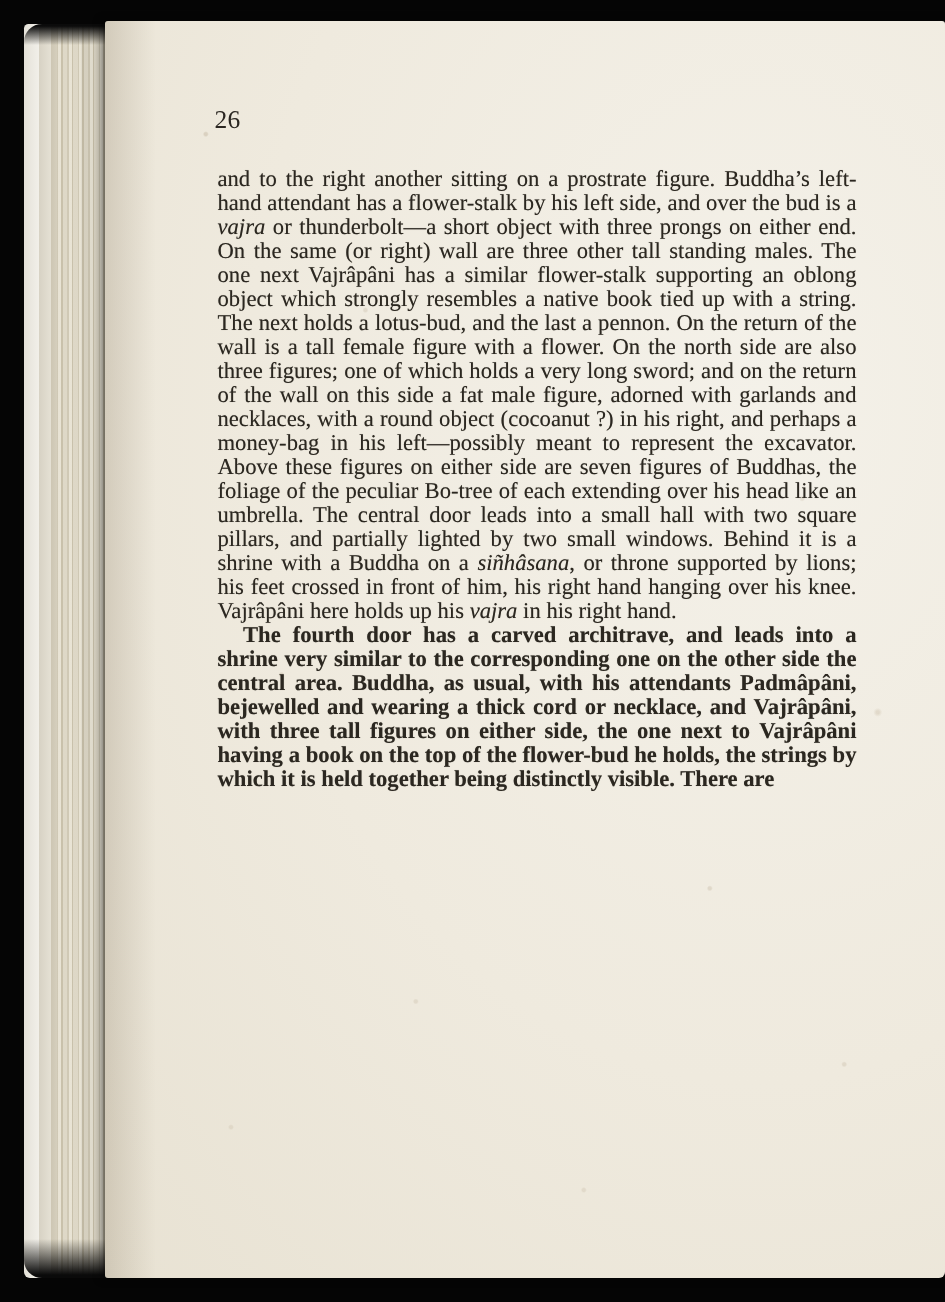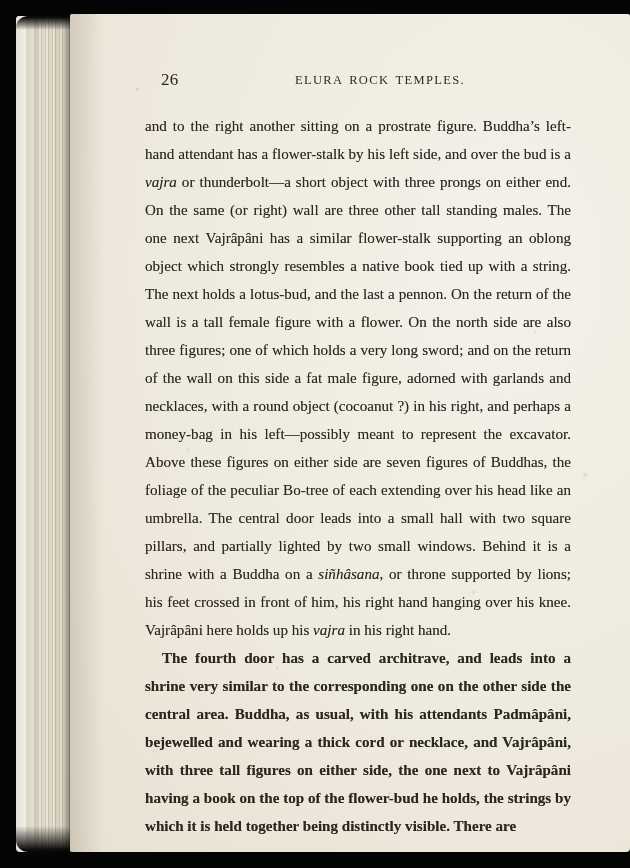--- a/index.html
+++ b/index.html
@@ -133,21 +133,20 @@
     height: 20px;
     z-index: 4;
   }
   .folio {
     position: absolute;
     left: 73px;
     top: 0;
     font-size: 17px;
     color: #2b2722;
     letter-spacing: .2px;
-    margin-left: 18px;
   }
   .head-title {
     position: absolute;
     left: 150px;
     width: 320px;
     top: 3px;
     text-align: center;
     font-size: 12.5px;
     letter-spacing: 1.35px;
     color: #2e2a24;
@@ -156,21 +155,21 @@
 
   
   .textblock {
     position: absolute;
     left: 75px;
     top: 98px;
     width: 426px;
     z-index: 4;
     color: #2b2720;
     font-size: 15.1px;
-    line-height: 28px;
+    line-height: 16px;
     text-align: justify;
     text-justify: inter-word;
     -webkit-hyphens: none;
     hyphens: none;
   }
   .textblock p { margin: 0; }
   .textblock p.indent { text-indent: 17px; font-weight: bold; }
   .textblock i { font-style: italic; }
 
   
@@ -189,21 +188,20 @@
     <div class="stack-leaf leaf-d"></div>
     <div class="stack-leaf leaf-e"></div>
     <div class="stack-head"></div>
     <div class="stack-foot"></div>
   </div>
 
   <div class="page">
 
     <div class="running-head">
       <div class="folio">26</div>
-      <div class="head-title">ELURA ROCK TEMPLES.</div>
     </div>
 
     <div class="textblock">
       <p>and to the right another sitting on a prostrate figure. Buddha’s left-hand attendant has a flower-stalk by his left side, and over the bud is a <i>vajra</i> or thunderbolt—a short object with three prongs on either end. On the same (or right) wall are three other tall standing males. The one next Vajrâpâni has a similar flower-stalk supporting an oblong object which strongly resembles a native book tied up with a string. The next holds a lotus-bud, and the last a pennon. On the return of the wall is a tall female figure with a flower. On the north side are also three figures; one of which holds a very long sword; and on the return of the wall on this side a fat male figure, adorned with garlands and necklaces, with a round object (cocoanut ?) in his right, and perhaps a money-bag in his left—possibly meant to represent the excavator. Above these figures on either side are seven figures of Buddhas, the foliage of the peculiar Bo-tree of each extending over his head like an umbrella. The central door leads into a small hall with two square pillars, and partially lighted by two small windows. Behind it is a shrine with a Buddha on a <i>siñhâsana</i>, or throne supported by lions; his feet crossed in front of him, his right hand hanging over his knee. Vajrâpâni here holds up his <i>vajra</i> in his right hand.</p>
       <p class="indent">The fourth door has a carved architrave, and leads into a shrine very similar to the corresponding one on the other side the central area. Buddha, as usual, with his attendants Padmâpâni, bejewelled and wearing a thick cord or necklace, and Vajrâpâni, with three tall figures on either side, the one next to Vajrâpâni having a book on the top of the flower-bud he holds, the strings by which it is held together being distinctly visible. There are</p>
     </div>
 
   </div>
 </div>
 

